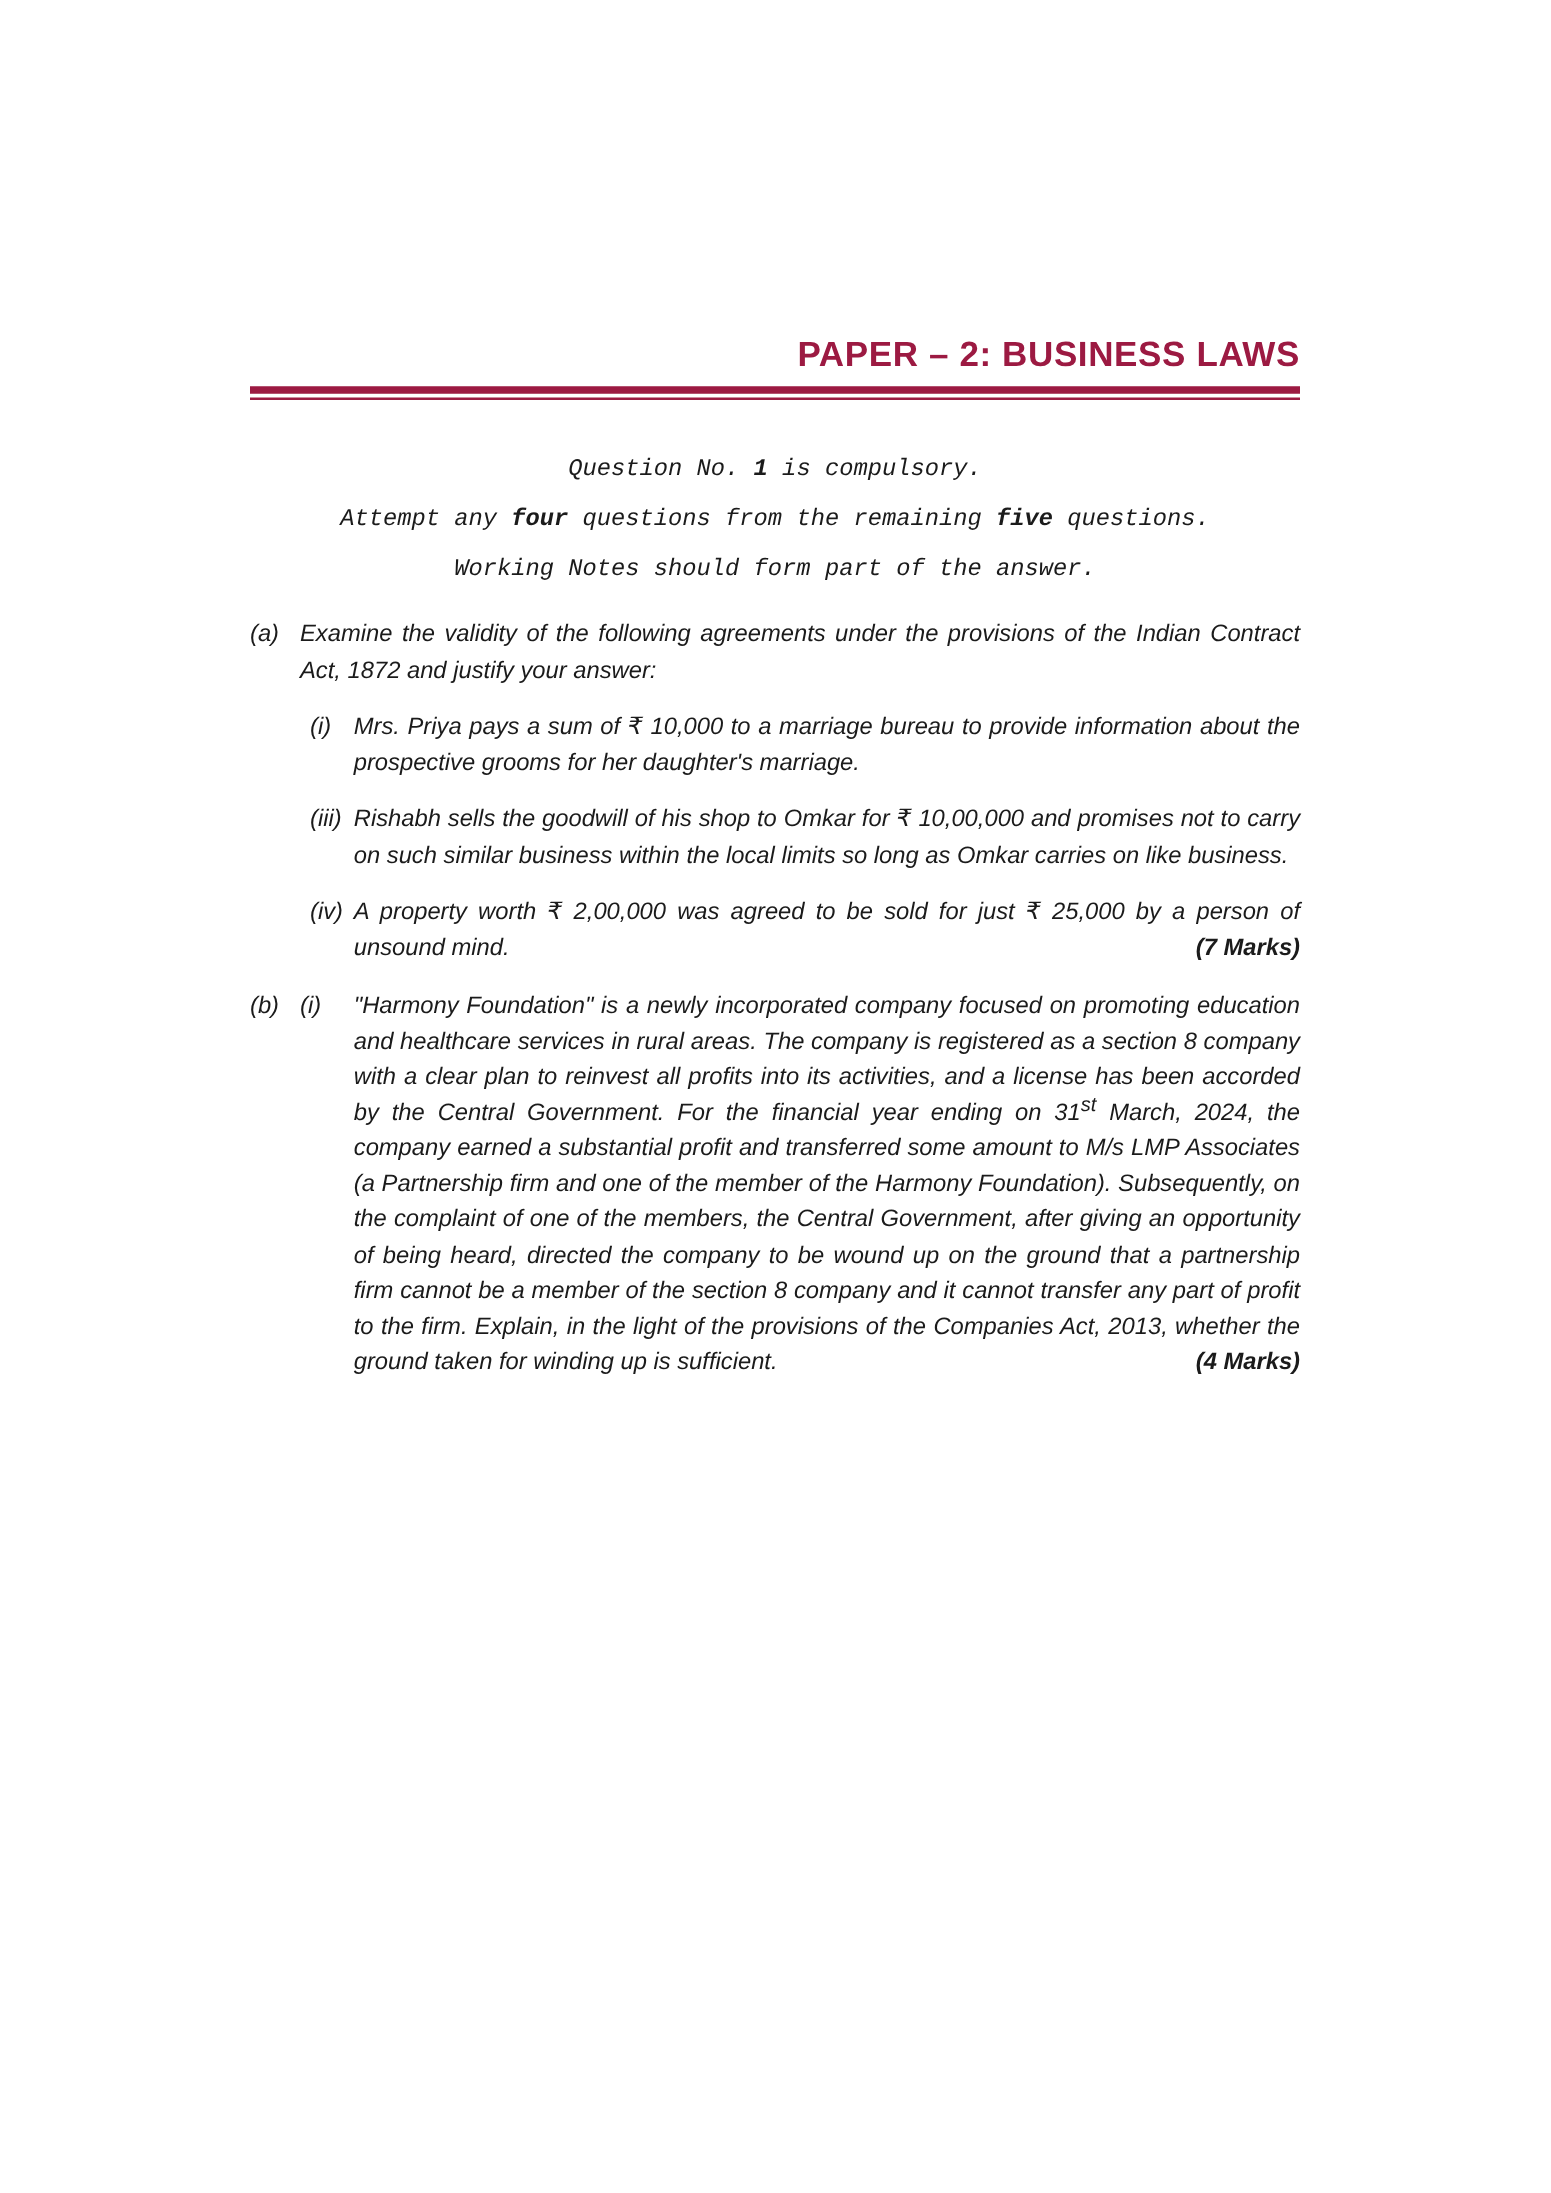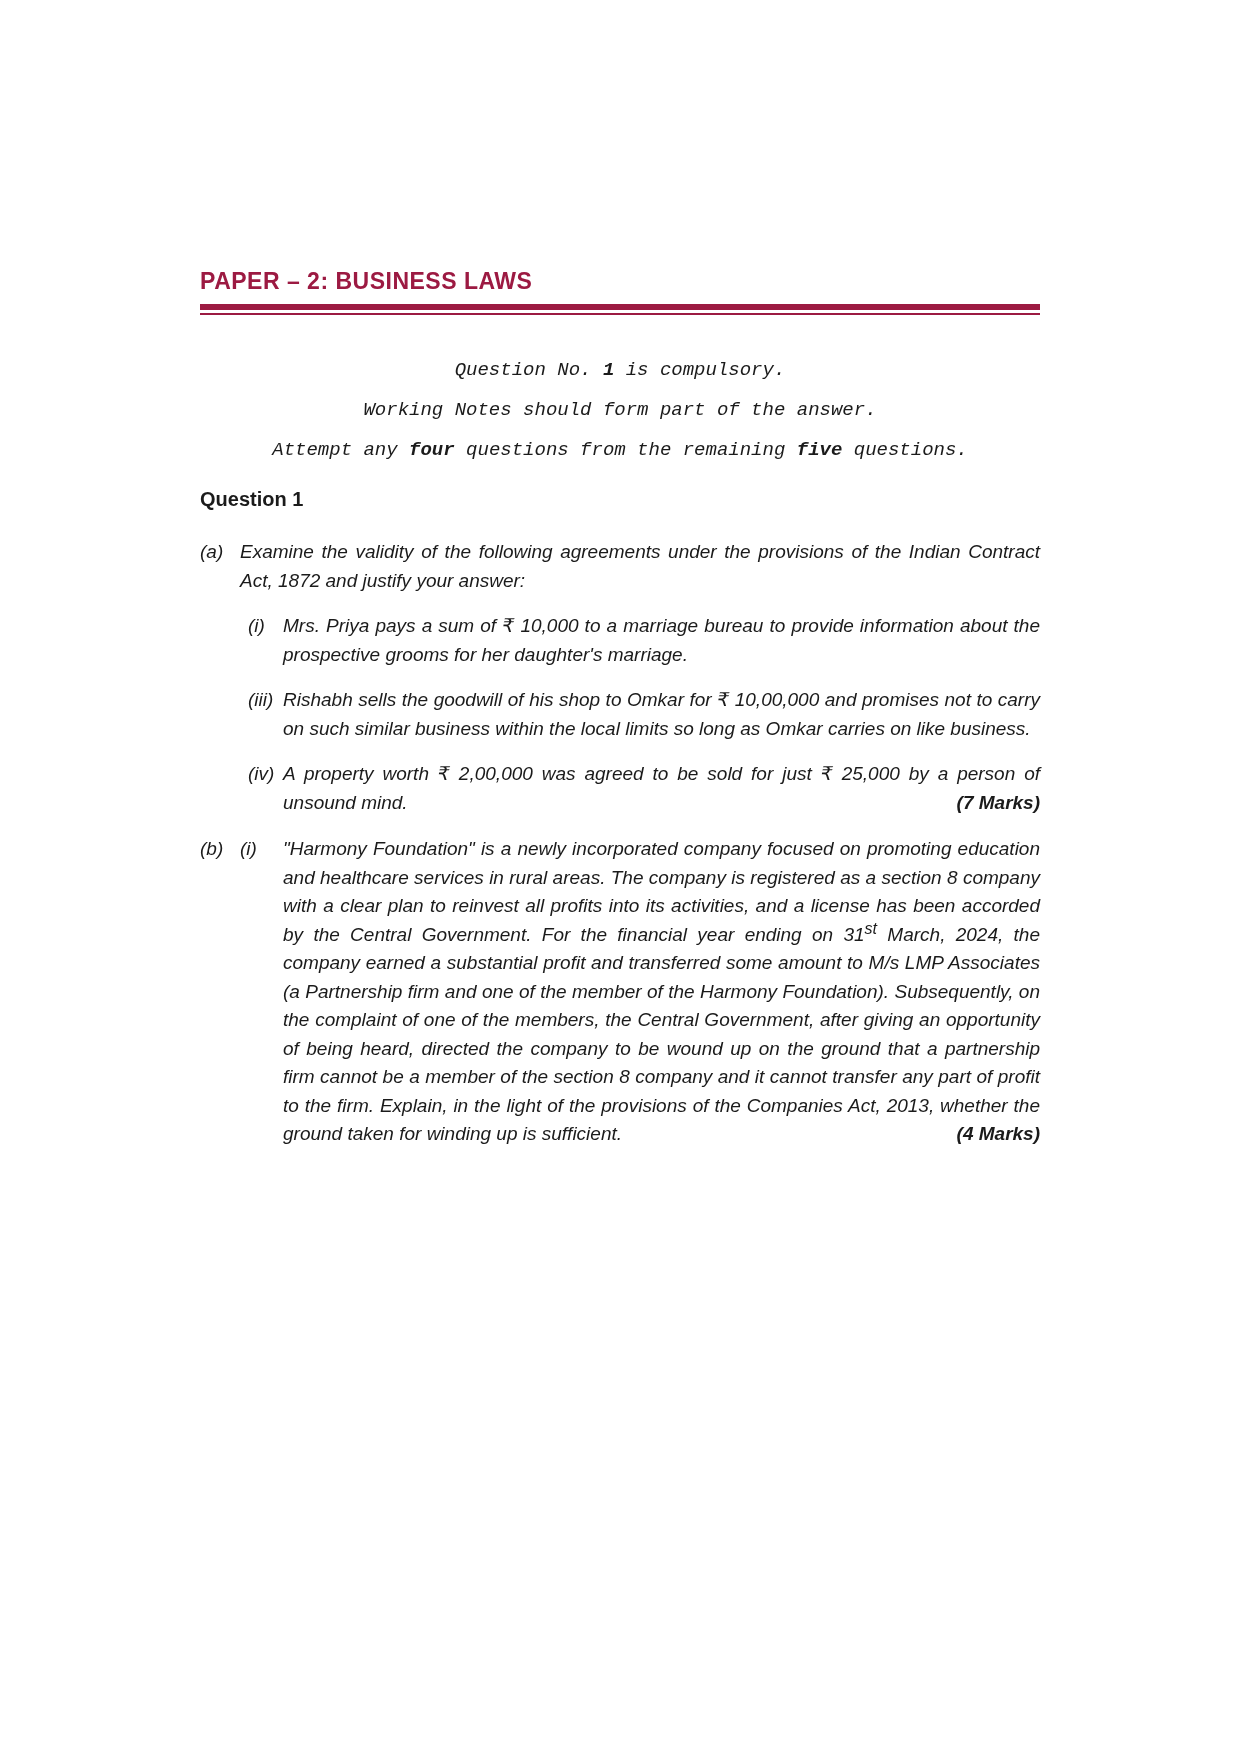--- a/index.html
+++ b/index.html
@@ -13,22 +13,22 @@
     font-family:"Liberation Sans","DejaVu Sans",sans-serif;
     color:var(--ink);
     overflow:hidden;
   }
   .page{width:1241px;height:1754px;background:#fff;position:relative;}
   .content{padding:0 201px 0 200px;}
 
   
   .title{
     padding-top:268px;
-    text-align:left;
-    font-size:23px;
+    text-align:right;
+    font-size:28px;
     font-weight:700;
     letter-spacing:0.5px;
     color:var(--maroon);
     font-style:normal;
   }
   .rule-wrap{margin-top:9px;}
   .rule-thick{height:6px;background:var(--maroon);}
   .rule-thin{height:2px;background:var(--maroon);margin-top:3px;}
 
   
@@ -65,25 +65,24 @@
   <div class="content">
 
     <div class="title">PAPER – 2: BUSINESS LAWS</div>
     <div class="rule-wrap">
       <div class="rule-thick"></div>
       <div class="rule-thin"></div>
     </div>
 
     <div class="instructions">
       <div class="instr-line"><span>Question No. </span><b>1</b><span> is compulsory.</span></div>
+      <div class="instr-line"><span>Attempt any </span><b>four</b><span> questions from the remaining </span><b>five</b><span> questions.</span></div>
       <div class="instr-line">Working Notes should form part of the answer.</div>
-      <div class="instr-line"><span>Attempt any </span><b>four</b><span> questions from the remaining </span><b>five</b><span> questions.</span></div>
     </div>
 
-    <div class="q-heading">Question 1</div>
 
     <div class="para part-a">
       <div class="row">
         <span class="lbl">(a)</span>
         <span class="pbody">Examine the validity of the following agreements under the provisions of the Indian Contract Act, 1872 and justify your answer:</span>
       </div>
 
       <div class="row">
         <span class="lbl"></span>
         <div class="pbody sub-items">

